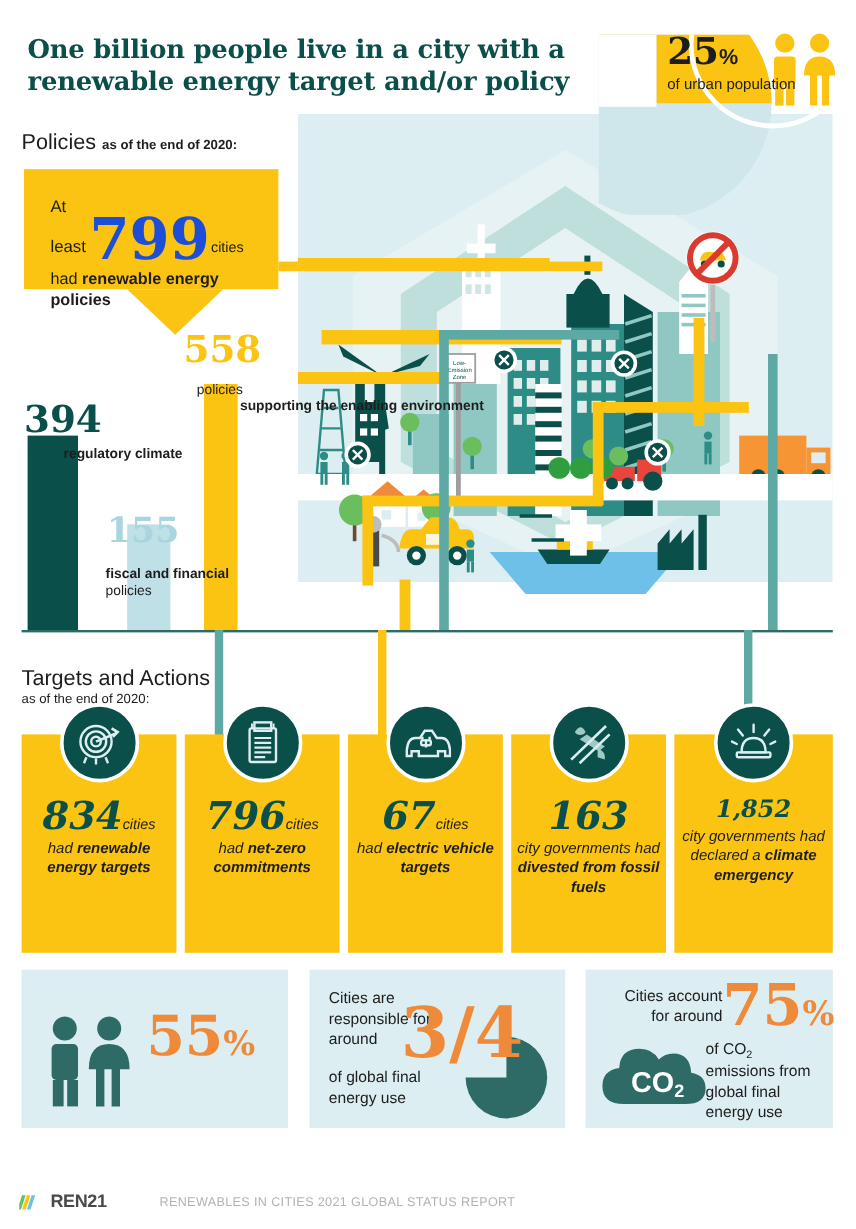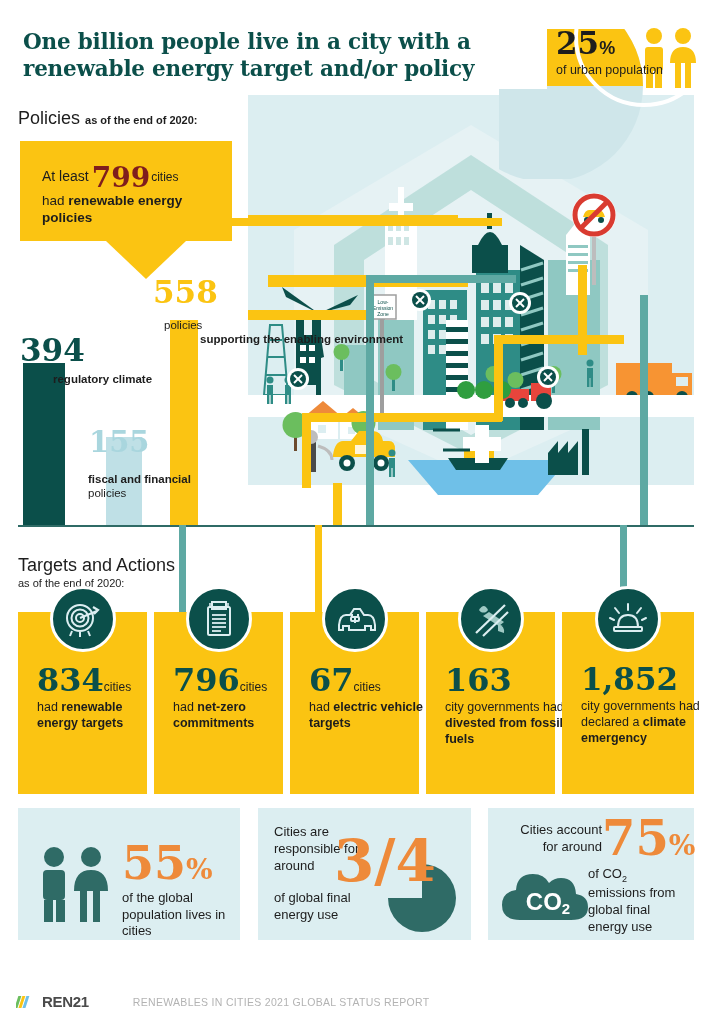--- a/index.html
+++ b/index.html
@@ -63,21 +63,21 @@
   .callout799 .tail {
     position: absolute; left: 86px; top: 100px;
     width: 0; height: 0;
     border-left: 40px solid transparent;
     border-right: 40px solid transparent;
     border-top: 38px solid #FBC412;
   }
   .c799-line1 { font-size: 14px; color: #1d1d1d; line-height: 1; }
   .c799-num {
     font-family: "DejaVu Serif", serif; font-weight: 700;
-    font-size: 28px; color: #7f1d1d; line-height: .9;
+    font-size: 48px; color: #1d4ed8; line-height: .9;
     vertical-align: -6px; margin: 0 1px 0 3px;
   }
   .c799-cities { font-size: 12px; color: #1d1d1d; }
   .c799-line2 { font-size: 13.5px; color: #1d1d1d; margin-top: 3px; line-height: 1.25; }
   .c799-line2 b { font-weight: 700; text-align: center; }
   .yellow-connector {
     position: absolute; left: 232px; top: 218px;
     width: 270px; height: 8px; background: #FBC412;
   }
 
@@ -125,29 +125,29 @@
   .card:nth-child(2) { left: 136px; }
   .card:nth-child(3) { left: 272px; }
   .card:nth-child(4) { left: 408px; }
   .card:nth-child(5) { left: 544px; width: 132px; }
   .card .badge {
     position: absolute; left: 50%; top: -26px; transform: translateX(-50%);
     width: 66px; height: 66px; border-radius: 50%;
     background: #0b4f4a; border: 3px solid #fff;
     display: flex; align-items: center; justify-content: center;
   }
-  .card .body { position: absolute; left: 14px; top: 52px; width: 100%; padding: 0 5px; }
+  .card .body { position: absolute; left: 0; top: 52px; width: 100%; text-align: center; padding: 0 5px; font-style: italic; }
   .card .num {
     font-family: "DejaVu Serif", serif; font-weight: 700;
     font-size: 32px; color: #0b4f4a; line-height: 1;
   }
   .card .unit { font-size: 12px; color: #1d1d1d; font-weight: 400; }
   .card .desc { font-size: 12.5px; color: #1d1d1d; line-height: 1.27; margin-top: 4px; }
   .card .desc b { font-weight: 700; }
-  .card.wide .num { font-size: 31px; }
+  .card.wide .num { font-size: 20px; }
 
   
   .stem { position: absolute; width: 7px; background: #5EA9A3; }
   .stem.y { background: #FBC412; }
 
   
   .panels { position: absolute; left: 18px; top: 808px; width: 676px; height: 152px; }
   .panel { position: absolute; top: 0; height: 132px; background: #DCEEF1; }
   .p1 { left: 0; width: 222px; }
   .p2 { left: 240px; width: 213px; }
@@ -734,21 +734,20 @@
               <rect x="20" y="54" width="9" height="22"></rect>
             <circle cx="55" cy="11" r="10"></circle>
             <path d="M55 24 q-17 0 -17 21 h6 v31 h7 v-31 h6 v31 h7 v-31 h8 q0 -21 -17 -21 z"></path>
           </g>
         </svg>
       </div>
       <div style="position:absolute;left:104px;top:34px;width:112px;">
         <div>
           <span class="orange-big" style="font-size:46px;">55</span><span class="orange-big" style="font-size:28px;">%</span>
         </div>
-        <div class="p-txt" style="margin-top:4px;">of the global population lives in cities</div>
       </div>
     </div>
 
     <div class="panel p2">
       <div class="p-txt" style="position:absolute;left:16px;top:16px;width:120px;">Cities are responsible for around</div>
       <div class="orange-big" style="position:absolute;left:76px;top:26px;font-size:58px;z-index:3;">3/4</div>
       <div style="position:absolute;left:128px;top:54px;z-index:1;">
         <svg width="72" height="72" viewBox="0 0 72 72">
           <circle cx="36" cy="36" r="34" fill="#DCEEF1"></circle>
           <path d="M36 36 L36 2 A34 34 0 1 1 2 36 Z" fill="#2F6B66"></path>

